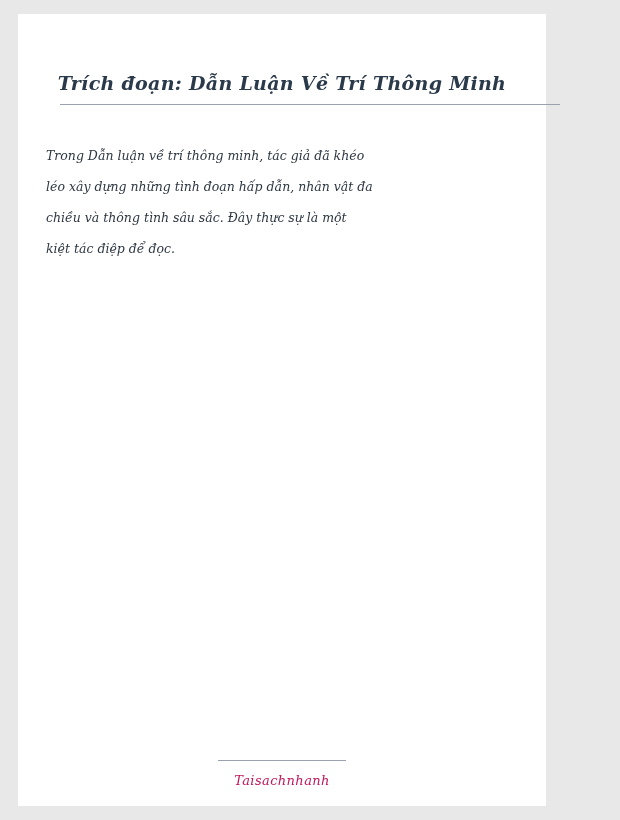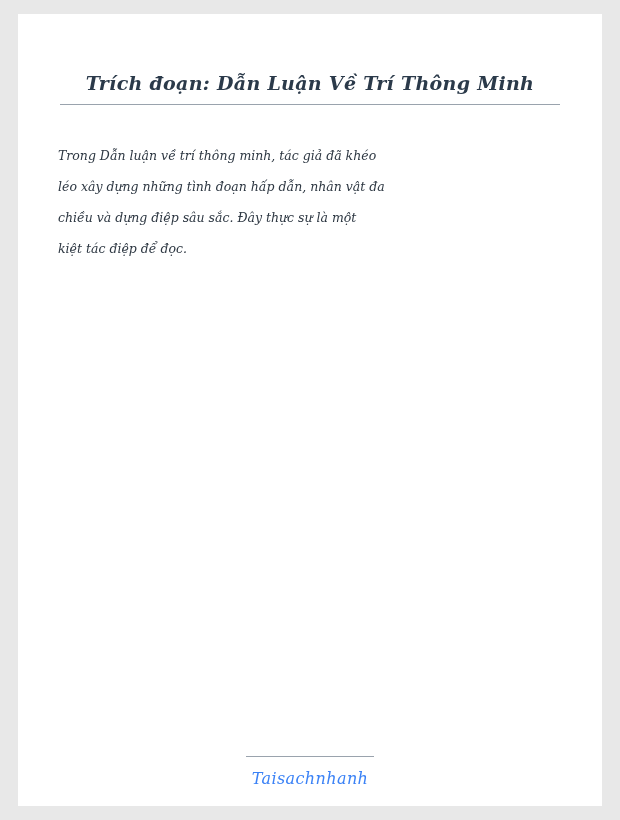--- a/index.html
+++ b/index.html
@@ -10,21 +10,21 @@
     width: 620px;
     height: 820px;
     background: #e8e8e8;
     font-family: "DejaVu Serif", serif;
     overflow: hidden;
   }
   .page {
     position: absolute;
     left: 18px;
     top: 14px;
-    width: 584px;
+    width: 528px;
     height: 792px;
     background: #ffffff;
     box-sizing: border-box;
   }
   .doc-title {
     position: absolute;
     left: 0;
     top: 58px;
     width: 100%;
     text-align: center;
@@ -39,21 +39,21 @@
   .title-rule {
     position: absolute;
     left: 42px;
     top: 90px;
     width: 500px;
     height: 1px;
     background: #9aa3ad;
   }
   .body-text {
     position: absolute;
-    left: 40px;
+    left: 28px;
     top: 126px;
     width: 480px;
     font-family: "DejaVu Serif", serif;
     font-style: italic;
     font-size: 12.5px;
     line-height: 31px;
     color: #2d3742;
   }
   .body-text .line {
     display: block;
@@ -68,38 +68,38 @@
   }
   .footer-rule {
     width: 128px;
     height: 1px;
     background: #9aa3ad;
     margin: 0 auto 12px auto;
   }
   .footer-text {
     font-family: "DejaVu Serif", serif;
     font-style: italic;
-    font-size: 16px;
-    color: #3b82f6;
+    font-size: 13px;
+    color: #be185d;
     letter-spacing: 0.4px;
   }
 </style>
 </head>
 <body>
 
 <div class="page">
 
   <div class="doc-title">Trích đoạn: Dẫn Luận Về Trí Thông Minh</div>
 
   <div class="title-rule"></div>
 
   <div class="body-text">
     <span class="line">Trong Dẫn luận về trí thông minh, tác giả đã khéo</span>
     <span class="line">léo xây dựng những tình đoạn hấp dẫn, nhân vật đa</span>
-    <span class="line">chiều và dựng điệp sâu sắc. Đây thực sự là một</span>
+    <span class="line">chiều và thông tình sâu sắc. Đây thực sự là một</span>
     <span class="line">kiệt tác điệp để đọc.</span>
   </div>
 
   <div class="footer">
     <div class="footer-rule"></div>
     <div class="footer-text">Taisachnhanh</div>
   </div>
 
 </div>
 

